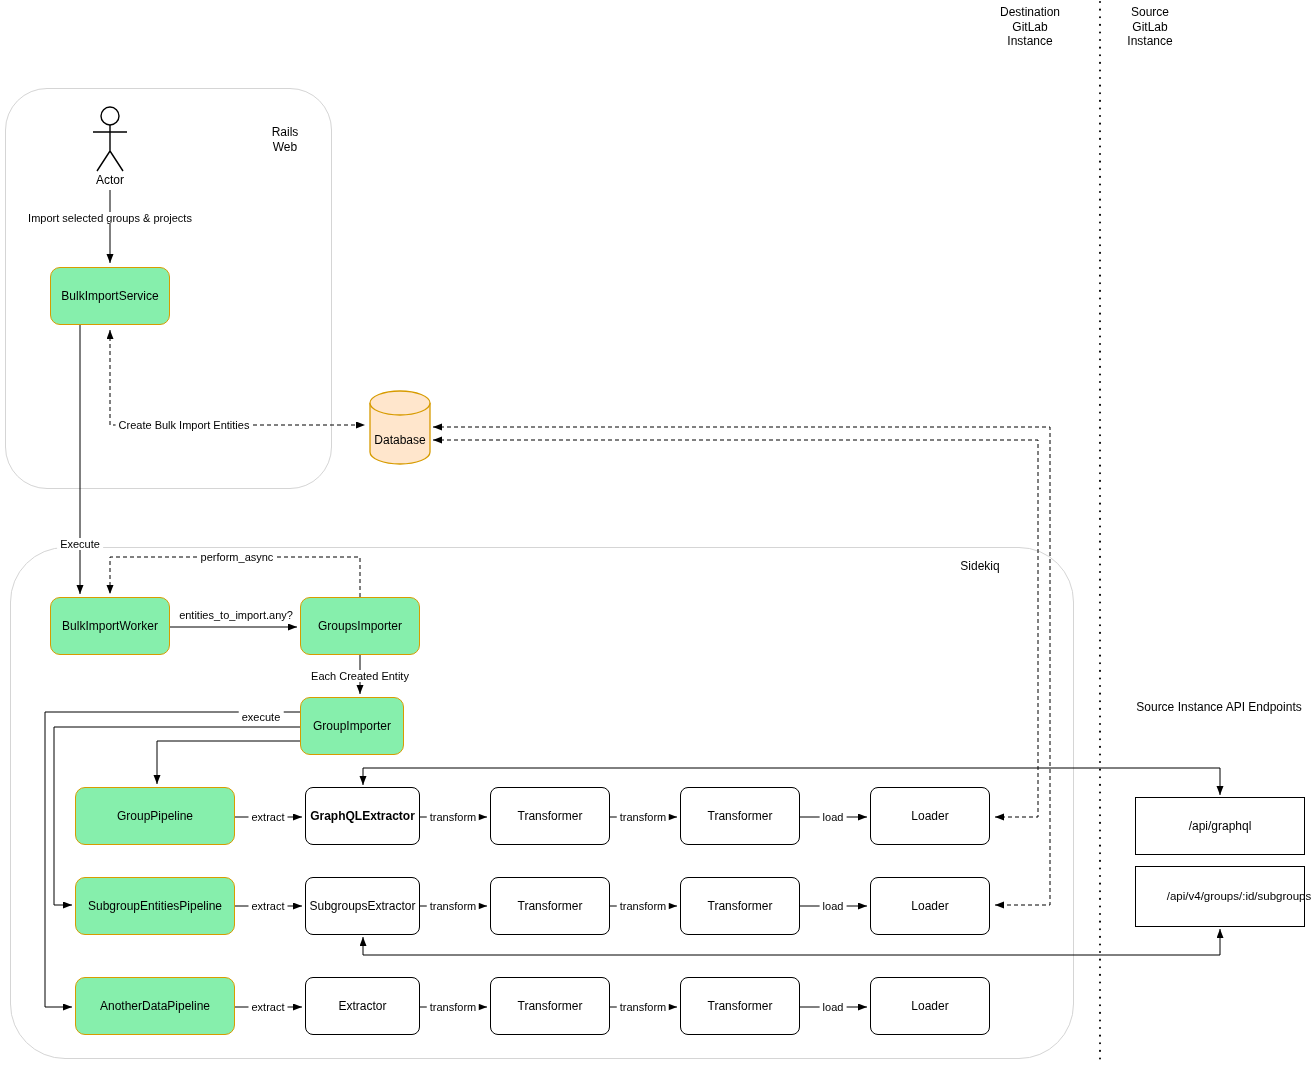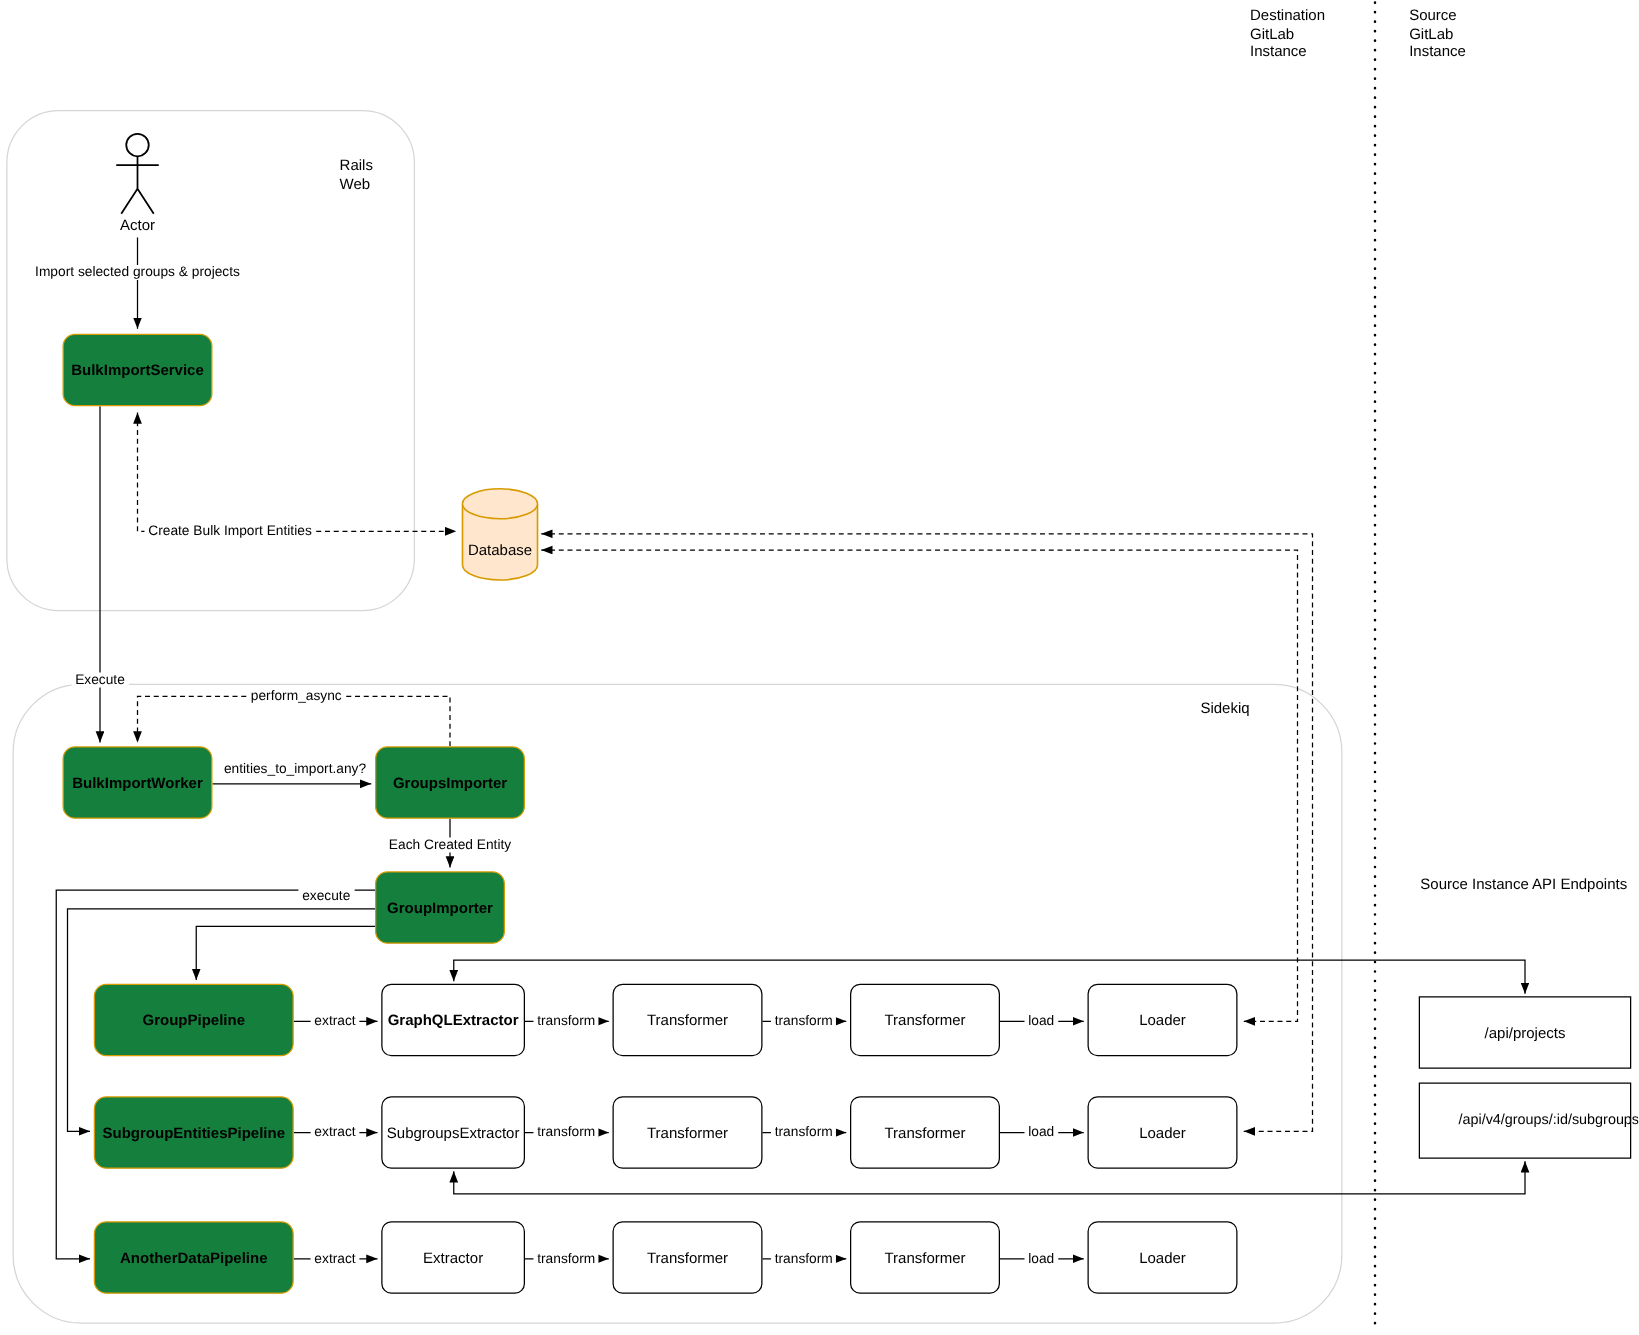--- a/index.html
+++ b/index.html
@@ -3,27 +3,27 @@
 <meta charset="utf-8">
 <style>
   html,body{margin:0;padding:0;background:#fff;}
   .canvas{position:relative;width:1311px;height:1068px;background:#ffffff;
           font-family:"Liberation Sans",sans-serif;color:#000;overflow:hidden;}
   .container{position:absolute;border:1px solid #d5d5d5;border-radius:45px;background:transparent;z-index:0;}
   svg.wires{position:absolute;left:0;top:0;z-index:1;pointer-events:none;}
   .node{position:absolute;display:flex;align-items:center;justify-content:center;text-align:center;
         font-size:12px;line-height:1.2;background:#ffffff;border:1px solid #000;border-radius:8px;
         box-sizing:border-box;z-index:2;padding:2px;}
-  .node.orange{background:#15803d;border-color:#d79b00;border-radius:10px;font-weight:bold;}
+  .node.orange{background:#86efac;border-color:#d79b00;border-radius:10px;}
   .node.sharp{border-radius:0;}
   .node.small{font-size:11.5px;}
   .lbl{position:absolute;font-size:11px;transform:translateX(-50%);white-space:nowrap;z-index:3;}
   .lbl.bg{background:#ffffff;padding:0 3px;}
   .lbl.big{font-size:12px;}
-  .lbl.pre{white-space:pre-line;text-align:left;line-height:14.5px;}
+  .lbl.pre{white-space:pre-line;text-align:center;line-height:14.5px;}
   .dblabel{position:absolute;font-size:12px;transform:translateX(-50%);z-index:3;}
   .edge{fill:none;stroke:#000;stroke-width:1;}
   .edge.dashed{stroke-dasharray:4 3;}
   .edge.dotted{stroke-width:2;stroke-dasharray:0.1 7.5;stroke-linecap:round;}
   .figure{fill:none;stroke:#000;stroke-width:1.4;}
   .cyl{fill:#ffe6cc;stroke:#d79b00;stroke-width:1.3;}
 </style>
 </head>
 <body>
 
@@ -115,21 +115,21 @@
   <div class="node" style="left:305px;top:877px;width:115px;height:58px;">SubgroupsExtractor</div>
   <div class="node" style="left:490px;top:877px;width:120px;height:58px;">Transformer</div>
   <div class="node" style="left:680px;top:877px;width:120px;height:58px;">Transformer</div>
   <div class="node" style="left:870px;top:877px;width:120px;height:58px;">Loader</div>
 
   <div class="node" style="left:305px;top:977px;width:115px;height:58px;">Extractor</div>
   <div class="node" style="left:490px;top:977px;width:120px;height:58px;">Transformer</div>
   <div class="node" style="left:680px;top:977px;width:120px;height:58px;">Transformer</div>
   <div class="node" style="left:870px;top:977px;width:120px;height:58px;">Loader</div>
 
-  <div class="node sharp" style="left:1135px;top:797px;width:170px;height:58px;">/api/projects</div>
+  <div class="node sharp" style="left:1135px;top:797px;width:170px;height:58px;">/api/graphql</div>
   <div class="node sharp small" style="left:1135px;top:866px;width:170px;height:61px;padding-left:40px;">/api/v4/groups/:id/subgroups</div>
 
   <div class="lbl bg" style="left:110px;top:212px;">Import selected groups &amp; projects</div>
   <div class="lbl bg" style="left:184px;top:419px;">Create Bulk Import Entities</div>
   <div class="lbl bg" style="left:80px;top:538px;">Execute</div>
   <div class="lbl bg" style="left:237px;top:551px;">perform_async</div>
   <div class="lbl" style="left:236px;top:609px;">entities_to_import.any?</div>
   <div class="lbl bg" style="left:360px;top:670px;">Each Created Entity</div>
   <div class="lbl bg" style="left:261px;top:711px;">execute</div>
 

